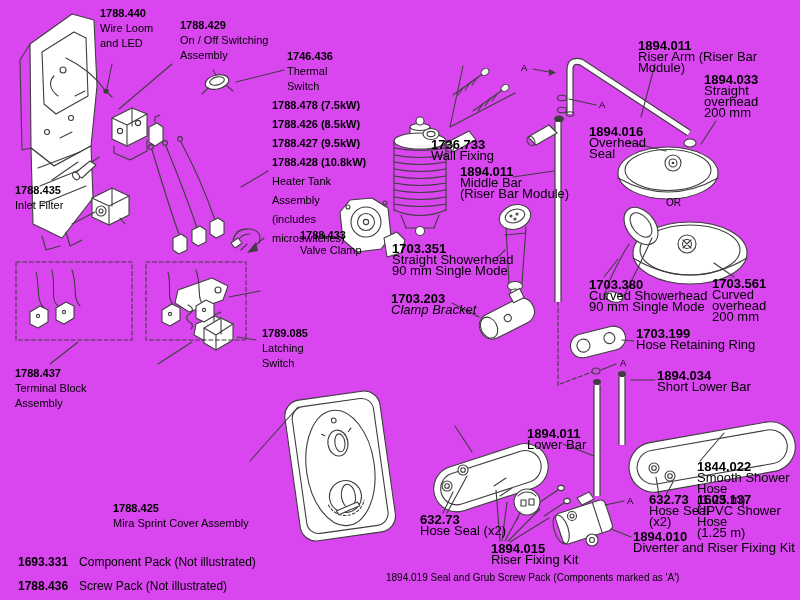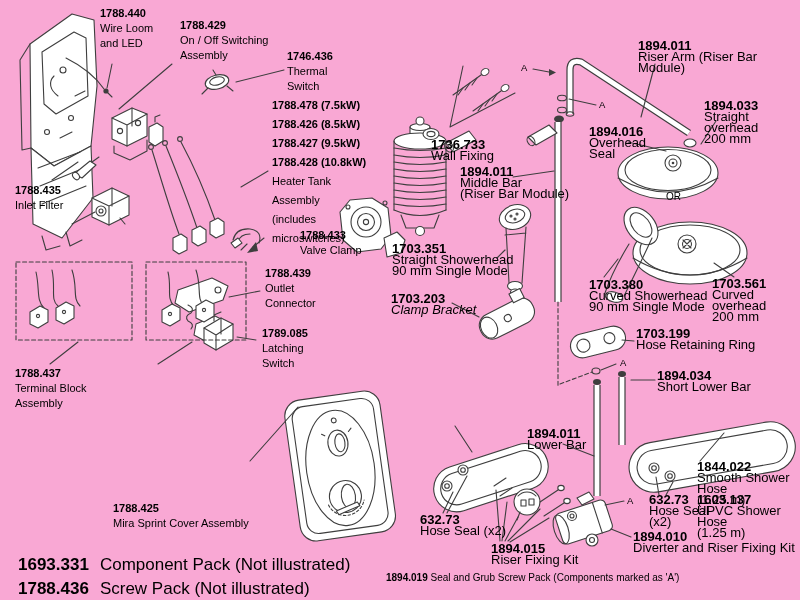--- a/index.html
+++ b/index.html
@@ -1,39 +1,39 @@
 <!DOCTYPE html>
 <html><head>
 <meta charset="utf-8">
 <style>
   html,body{margin:0;padding:0;background:#fff;}
-  #stage{position:relative;width:800px;height:600px;background:#f9a8d4;overflow:hidden;
+  #stage{position:relative;width:800px;height:600px;background:#d946ef;overflow:hidden;
          font-family:"Liberation Sans", sans-serif;color:#000;}
   svg{position:absolute;left:0;top:0;}
   
   .ln{fill:none;stroke:#3e3e3e;stroke-width:1.1;stroke-linecap:round;stroke-linejoin:round;}
   .fw{fill:#fff;stroke:#3e3e3e;stroke-width:1.1;stroke-linejoin:round;}
   .fd{fill:#3e3e3e;stroke:none;}
   .dash{stroke-dasharray:4 2.6;}
   .dash2{stroke-dasharray:2.5 2.2;}
   .to{fill:none;stroke:#3e3e3e;stroke-width:7.2;}
   .ti{fill:none;stroke:#fff;stroke-width:4.8;}
   
   .lbl{position:absolute;font-size:11px;line-height:15px;}
   .lbl .num{font-weight:bold;white-space:nowrap;}
   .lbl .nums{font-weight:bold;white-space:pre-line;}
   .lbl .desc{white-space:pre-line;}
   .sm{font-size:13px;line-height:11px;}
   .it{font-style:italic;}
   .amark{position:absolute;font-size:9.5px;}
   .or{position:absolute;font-size:10px;}
-  .foot{position:absolute;font-size:17px;white-space:nowrap;}
+  .foot{position:absolute;font-size:12px;white-space:nowrap;}
   .foot .num{font-weight:bold;display:inline-block;margin-right:11px;}
   .note{position:absolute;font-size:10px;white-space:nowrap;}
-  .note .num{font-weight:bold;}
+  .note .num{font-weight:normal;}
 </style>
 </head>
 <body>
 
 <div id="stage">
 
 <svg width="800" height="600" viewBox="0 0 800 600">
 
   <g>
     <path class="fw" d="M30,44 L72,14 L94,20 L97,86 L91,146 L54,166 L31,148 Z"></path>
@@ -374,25 +374,20 @@
  microswitches)</div>
 </div>
 <div class="lbl" style="left:15px;top:183px">
   <div class="num">1788.435</div>
   <div class="desc">Inlet Filter</div>
 </div>
 <div class="lbl" style="left:300px;top:228px">
   <div class="num">1788.433</div>
   <div class="desc">Valve Clamp</div>
 </div>
-<div class="lbl" style="left:265px;top:266px">
-  <div class="num">1788.439</div>
-  <div class="desc">Outlet
-Connector</div>
-</div>
 <div class="lbl" style="left:262px;top:326px">
   <div class="num">1789.085</div>
   <div class="desc">Latching
 Switch</div>
 </div>
 <div class="lbl" style="left:15px;top:366px">
   <div class="num">1788.437</div>
   <div class="desc">Terminal Block
 Assembly</div>
 </div>
@@ -405,40 +400,40 @@
   <span class="num">1693.331</span><span>Component Pack (Not illustrated)</span>
 </div>
 <div class="foot" style="left:18px;top:579px">
   <span class="num">1788.436</span><span>Screw Pack (Not illustrated)</span>
 </div>
 
 <div class="lbl sm" style="left:638px;top:40px">
   <div class="num">1894.011</div>
   <div class="desc">Riser Arm (Riser Bar Module)</div>
 </div>
-<div class="lbl sm" style="left:704px;top:100px">
+<div class="lbl sm" style="left:704px;top:74px">
   <div class="num">1894.033</div>
   <div class="desc">Straight overhead
 200 mm</div>
 </div>
 <div class="lbl sm" style="left:431px;top:139px">
   <div class="num">1736.733</div>
   <div class="desc">Wall Fixing</div>
 </div>
 <div class="lbl sm" style="left:589px;top:126px">
   <div class="num">1894.016</div>
   <div class="desc">Overhead
 Seal</div>
 </div>
 <div class="lbl sm" style="left:460px;top:166px">
   <div class="num">1894.011</div>
   <div class="desc">Middle Bar
 (Riser Bar Module)</div>
 </div>
-<div class="or" style="left:666px;top:191px">OR</div>
+<div class="or" style="left:666px;top:197px">OR</div>
 <div class="lbl sm" style="left:392px;top:243px">
   <div class="num">1703.351</div>
   <div class="desc">Straight Showerhead
 90 mm Single Mode</div>
 </div>
 <div class="lbl sm" style="left:391px;top:293px">
   <div class="num">1703.203</div>
   <div class="desc it">Clamp Bracket</div>
 </div>
 <div class="lbl sm" style="left:589px;top:279px">

